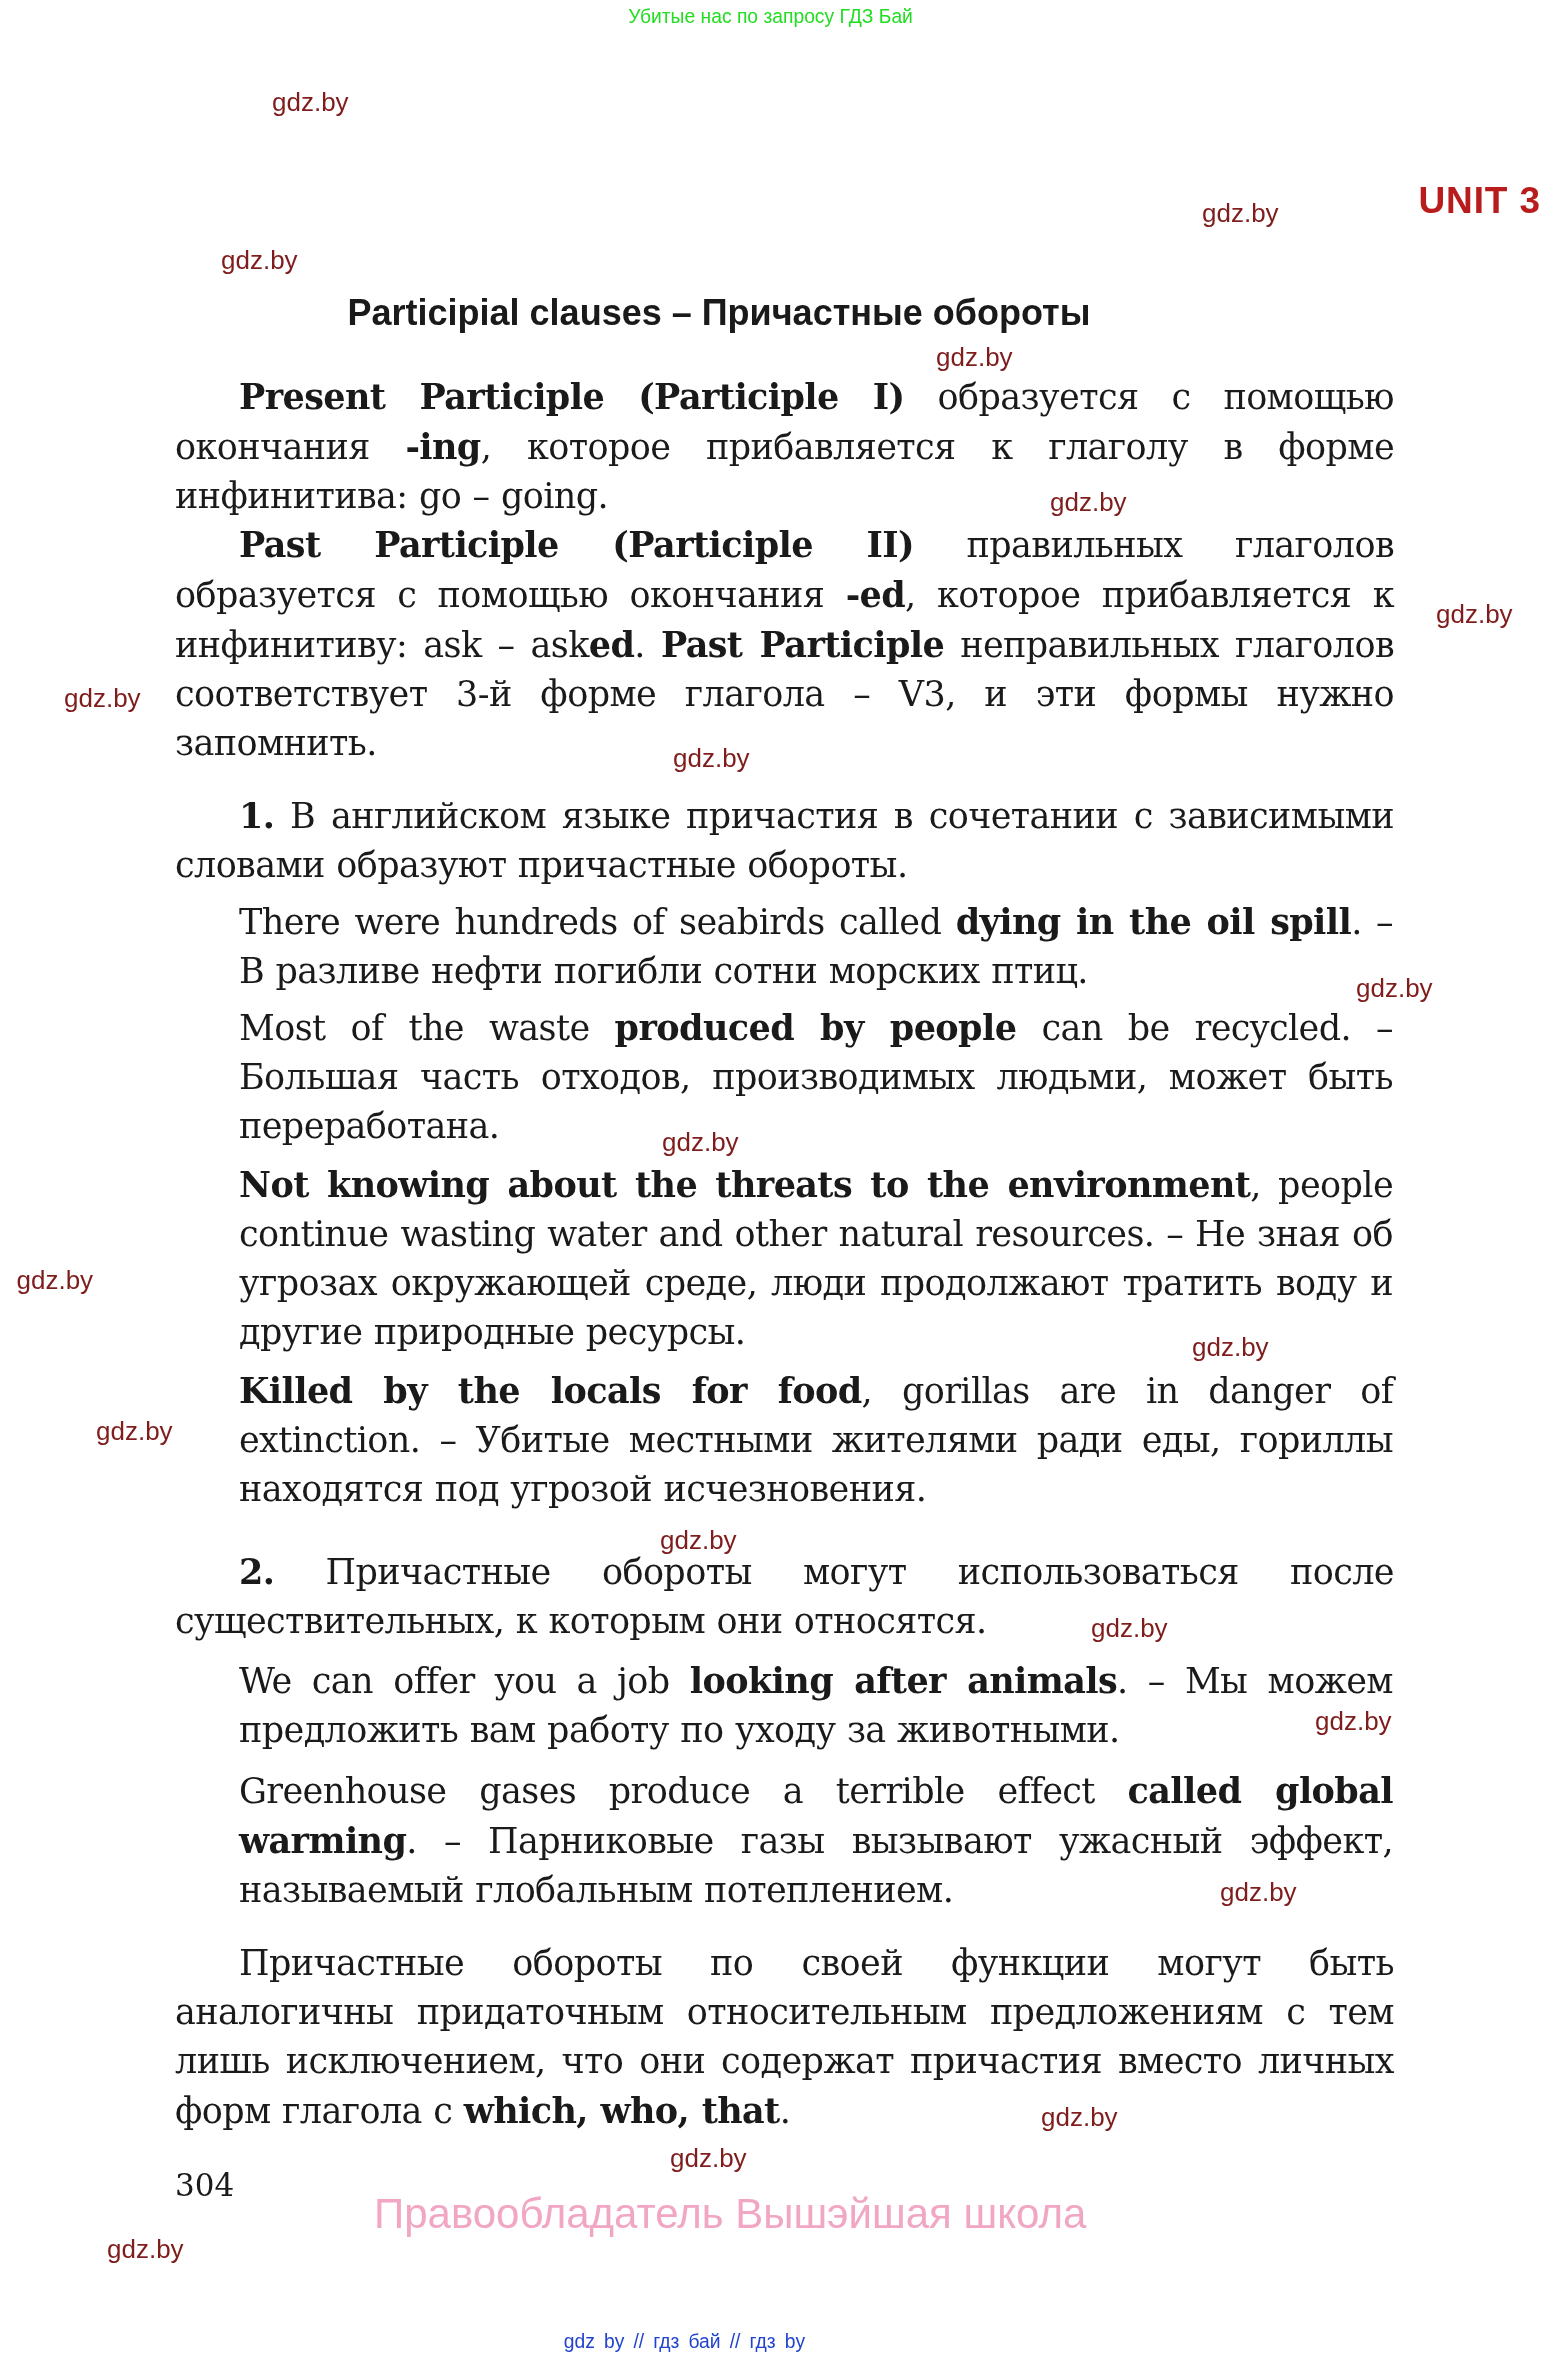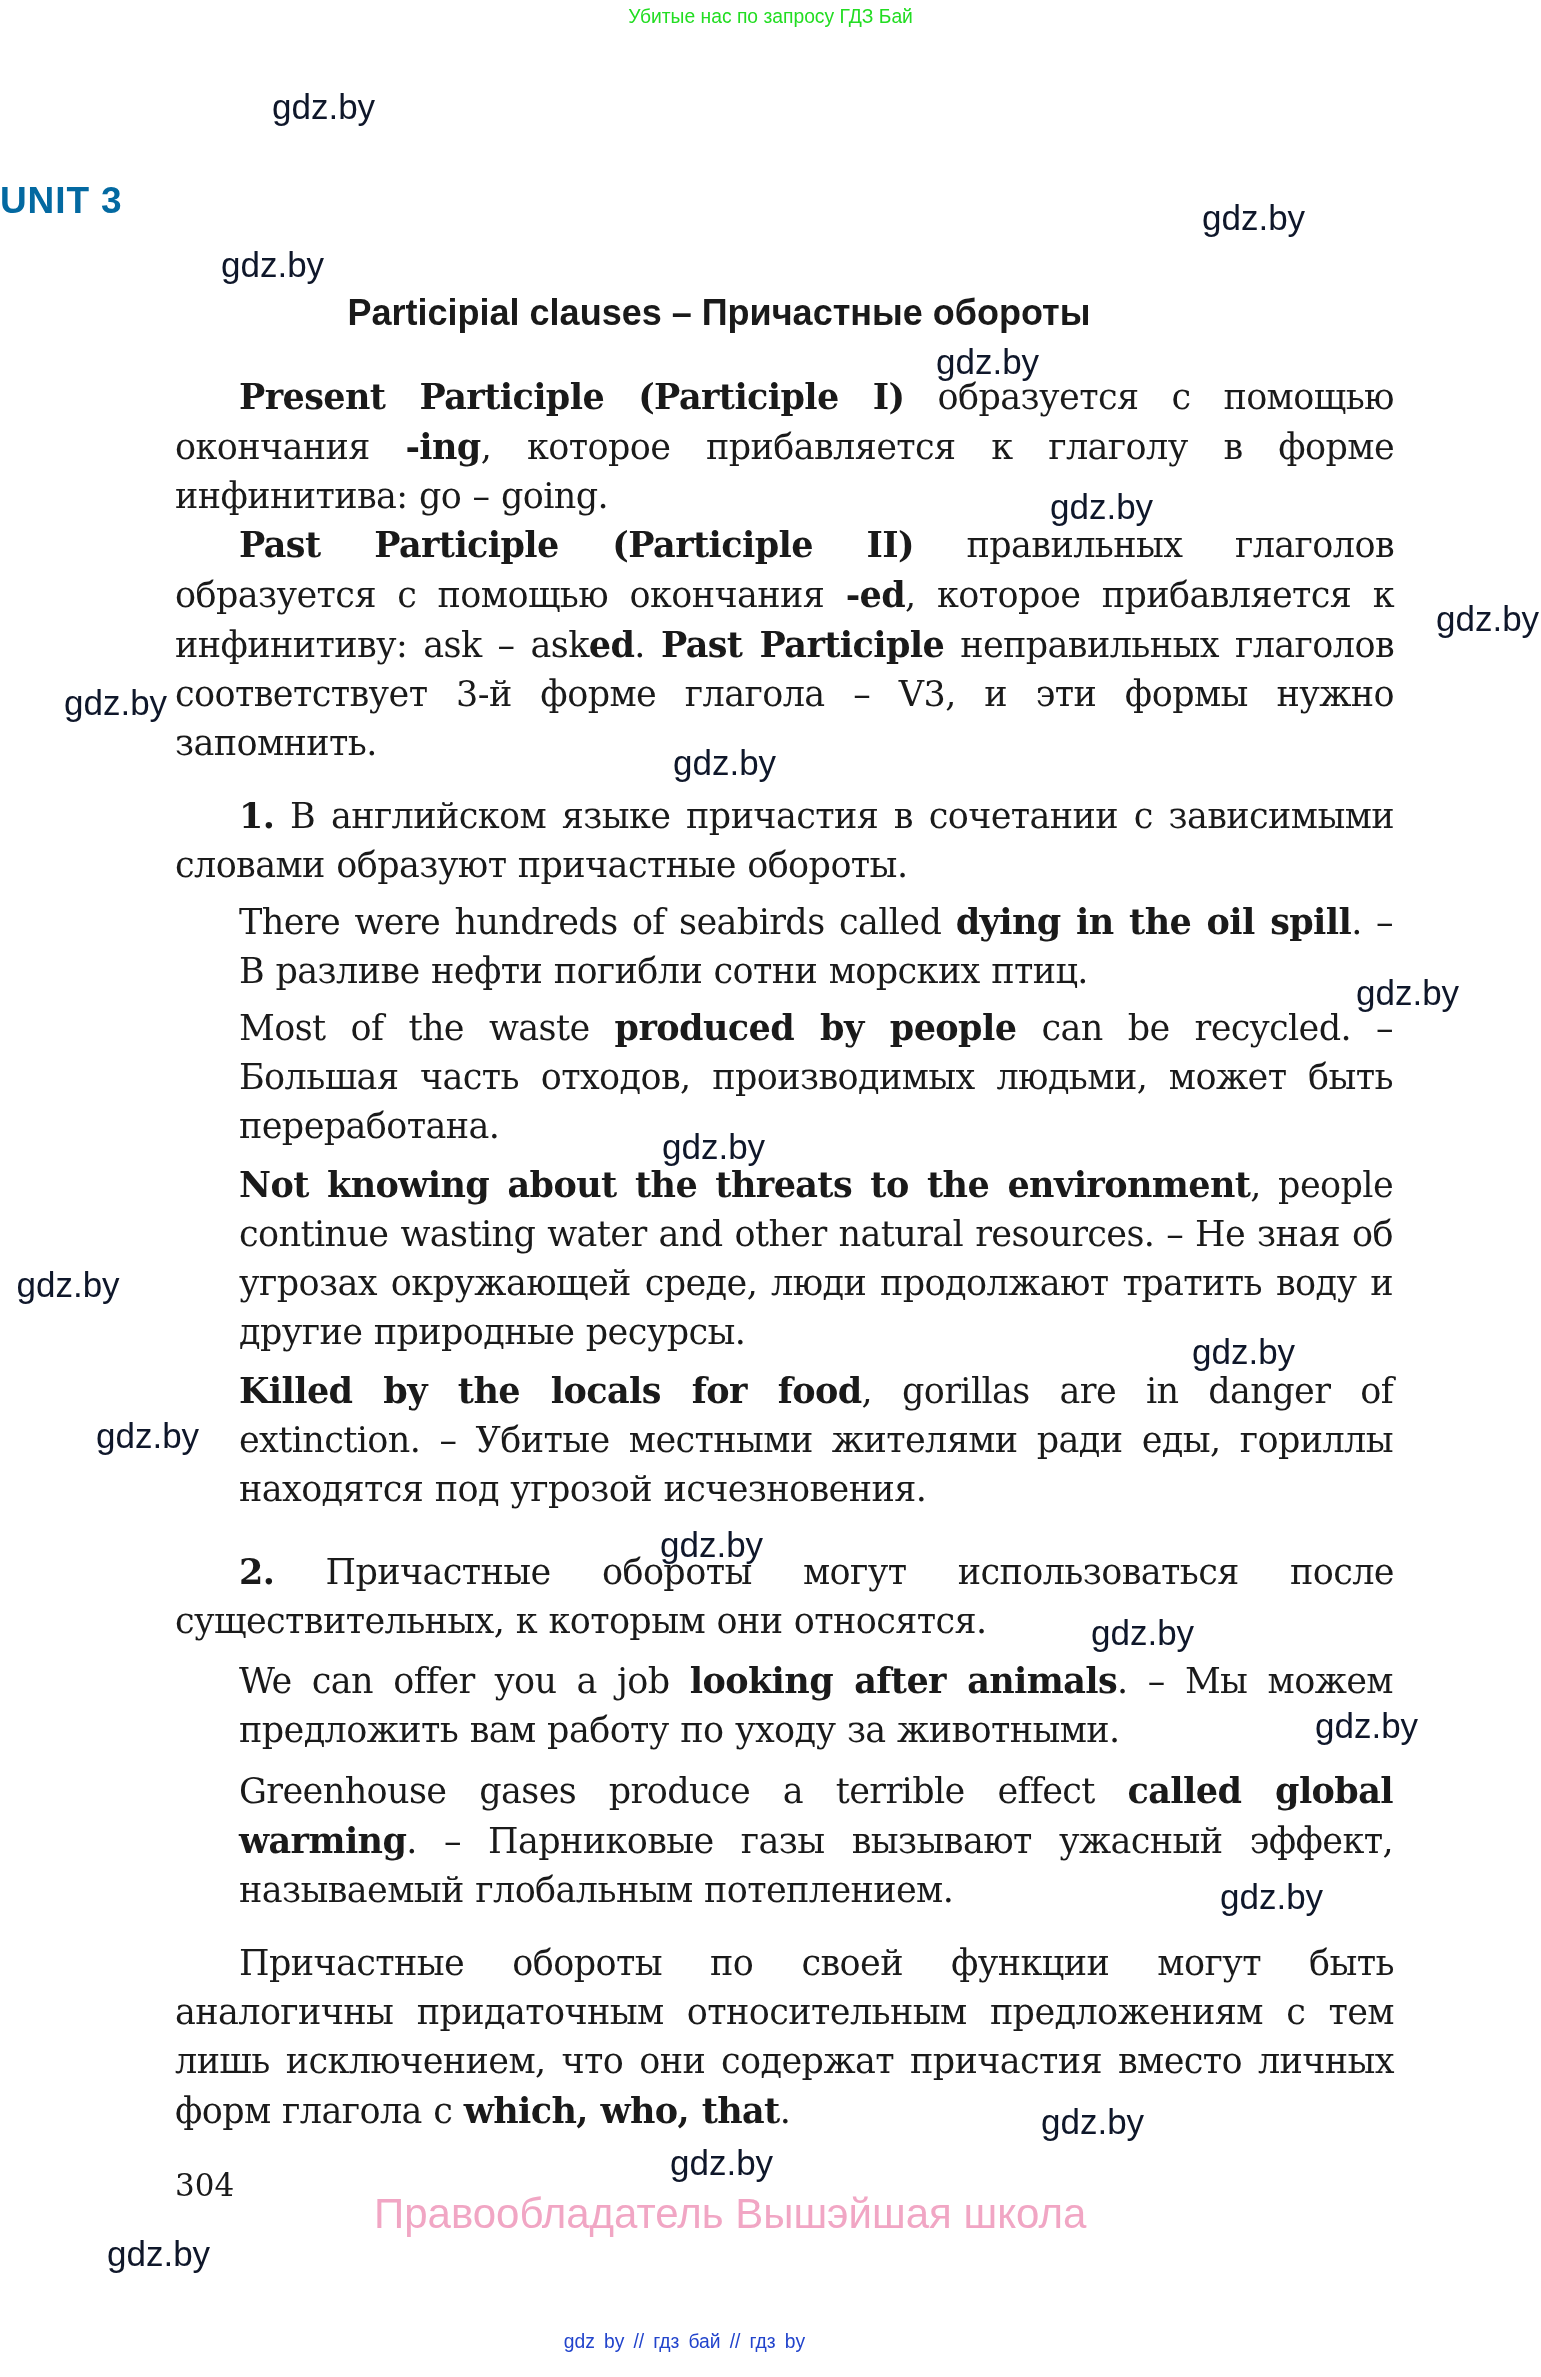--- a/index.html
+++ b/index.html
@@ -23,26 +23,26 @@
       text-align: center;
       font-family: "Liberation Sans", sans-serif;
       font-size: 19.3px;
       color: #22dd22;
     }
     .unit-title {
       position: absolute;
       top: 180px;
       left: 0;
       width: 1541px;
-      text-align: left;
+      text-align: right;
       font-family: "Liberation Sans", sans-serif;
       font-weight: bold;
       font-size: 37px;
       letter-spacing: 0.9px;
-      color: #0369a1;
+      color: #b91c1c;
     }
     .section-title {
       position: absolute;
       top: 292px;
       left: 0;
       width: 1401px;
       padding-left: 37px;
       box-sizing: border-box;
       text-align: center;
       font-family: "Liberation Sans", sans-serif;
@@ -60,22 +60,22 @@
       font-family: "DejaVu Serif", "Liberation Serif", serif;
       letter-spacing: -0.6px;
       word-spacing: 0.9px;
     }
     .para.indent { text-indent: 64px; }
     .para.example { left: 239px; width: 1154px; }
     .para b { font-weight: bold; }
     .wm {
       position: absolute;
       font-family: "Liberation Sans", sans-serif;
-      font-size: 35px;
-      color: #0f172a;
+      font-size: 26px;
+      color: #7f1d1d;
       white-space: nowrap;
     }
     .page-number {
       position: absolute;
       left: 175px;
       top: 2167px;
       font-family: "DejaVu Serif", "Liberation Serif", serif;
       font-size: 31px;
       color: #1a1a1a;
     }

